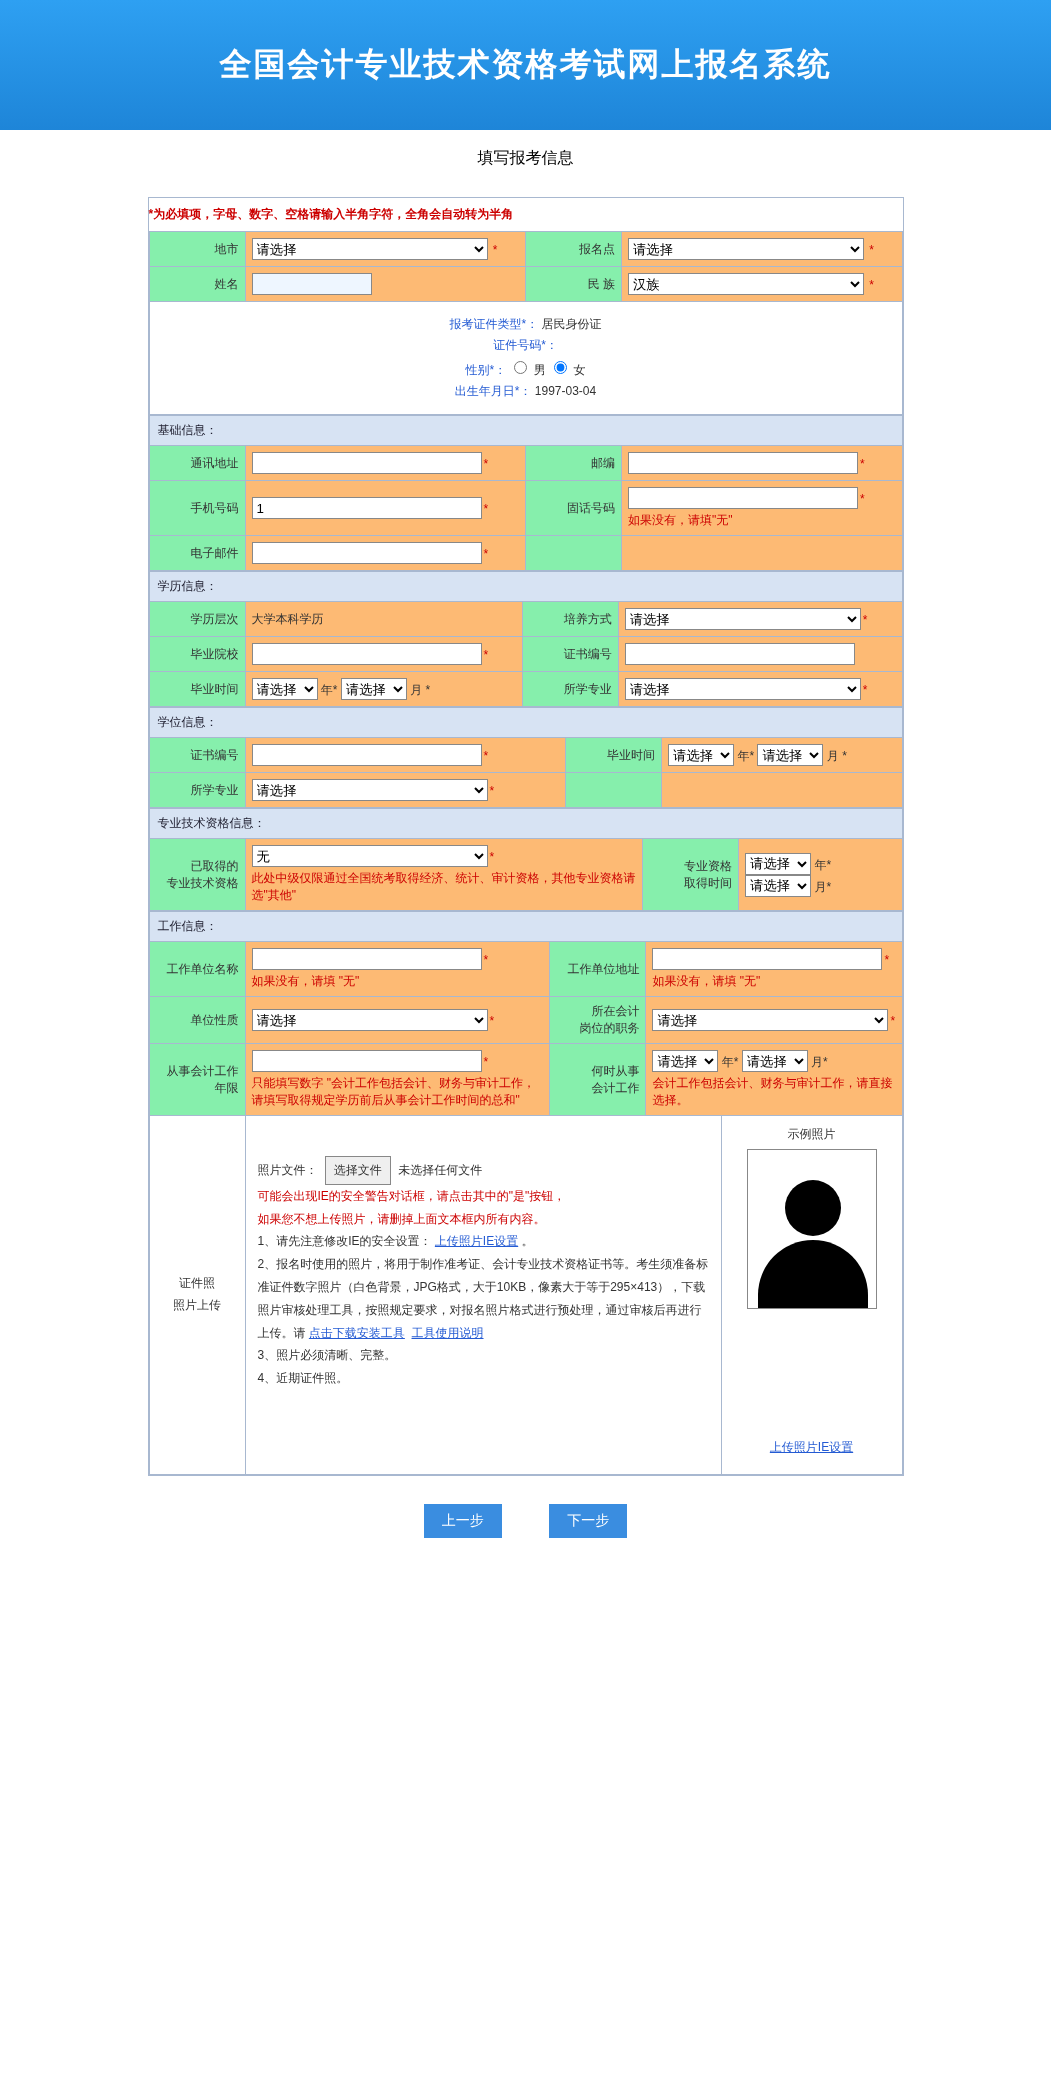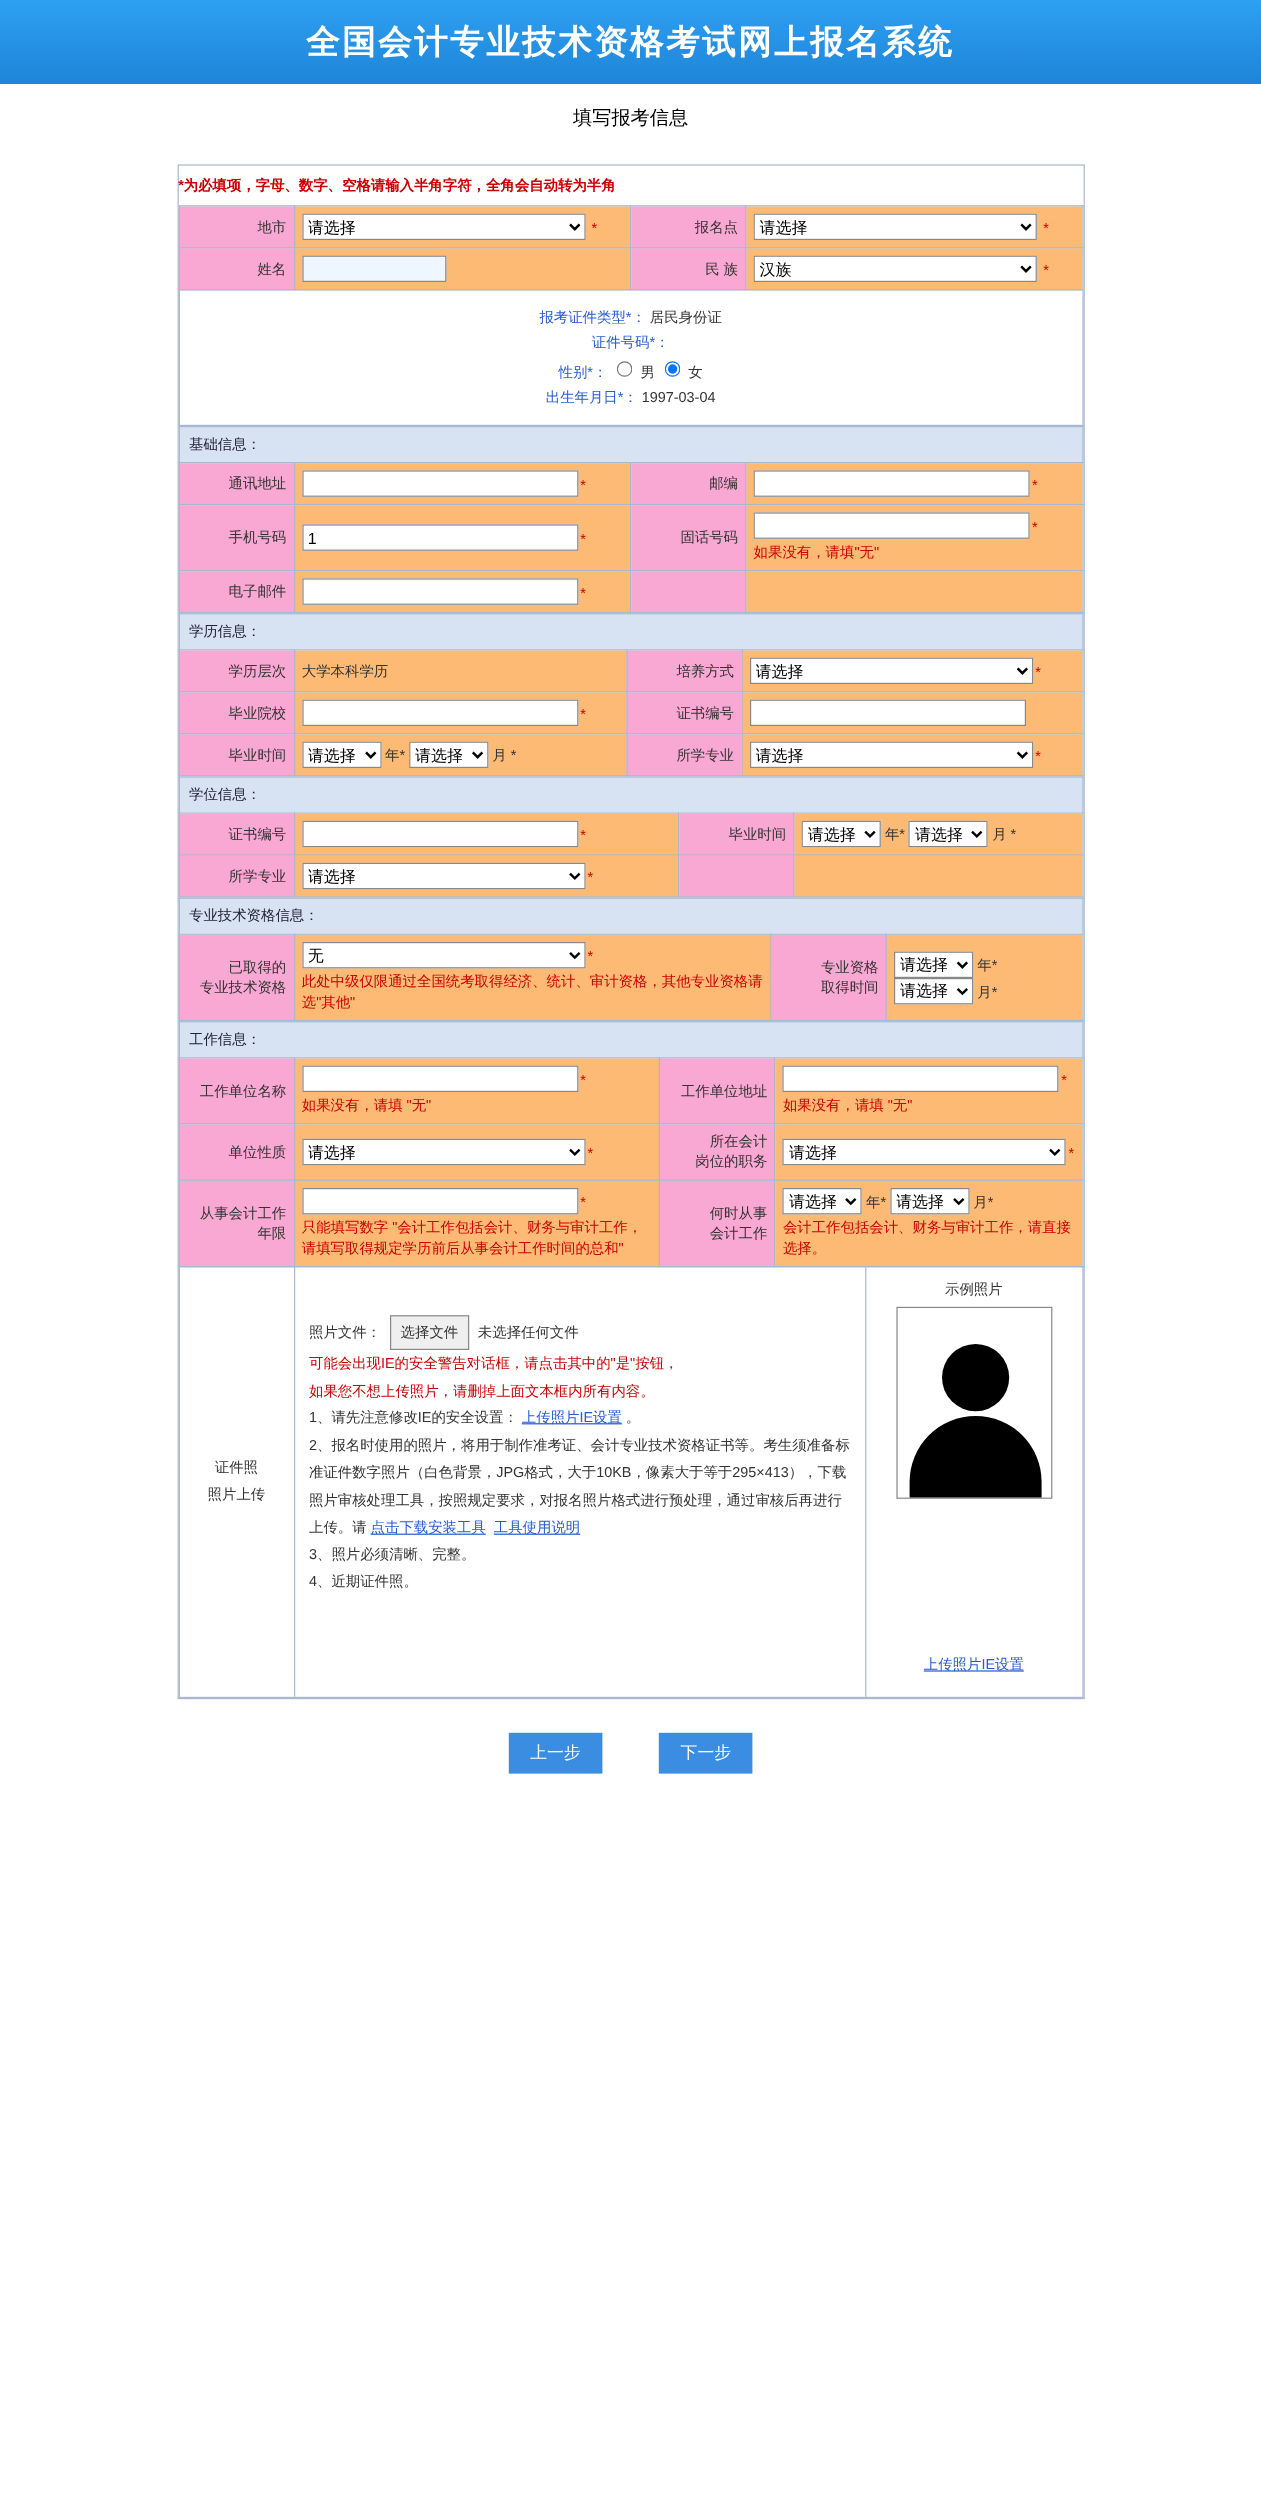--- a/index.html
+++ b/index.html
@@ -7,22 +7,22 @@
     margin: 0;
     font-family: "Microsoft YaHei", Arial, sans-serif;
     font-size: 12px;
     color: #333;
     background: #fff;
   }
   .banner {
     background: linear-gradient(#2ea0f2, #1e85d8);
     color: #fff;
     text-align: center;
-    padding: 16px 0;
-    font-size: 28px;
+    padding: 43px 0;
+    font-size: 32px;
     font-weight: bold;
     letter-spacing: 2px;
   }
   .content {
     width: 756px;
     margin: 0 auto;
     padding: 0 0 30px;
   }
   .page-title {
     text-align: center;
@@ -43,21 +43,21 @@
     border-collapse: collapse;
   }
   table.form td {
     border: 1px solid #a8b8d0;
     padding: 6px;
     vertical-align: middle;
   }
   td.lbl {
     width: 96px;
     text-align: right;
-    background: #f9a8d4;
+    background: #86efac;
     padding-right: 10px;
   }
   td.val {
     background: #fdba74;
   }
   .section-hdr {
     background: #d7e3f3;
     color: #223;
     padding: 6px 8px;
     border-top: 1px solid #a8b8d0;

